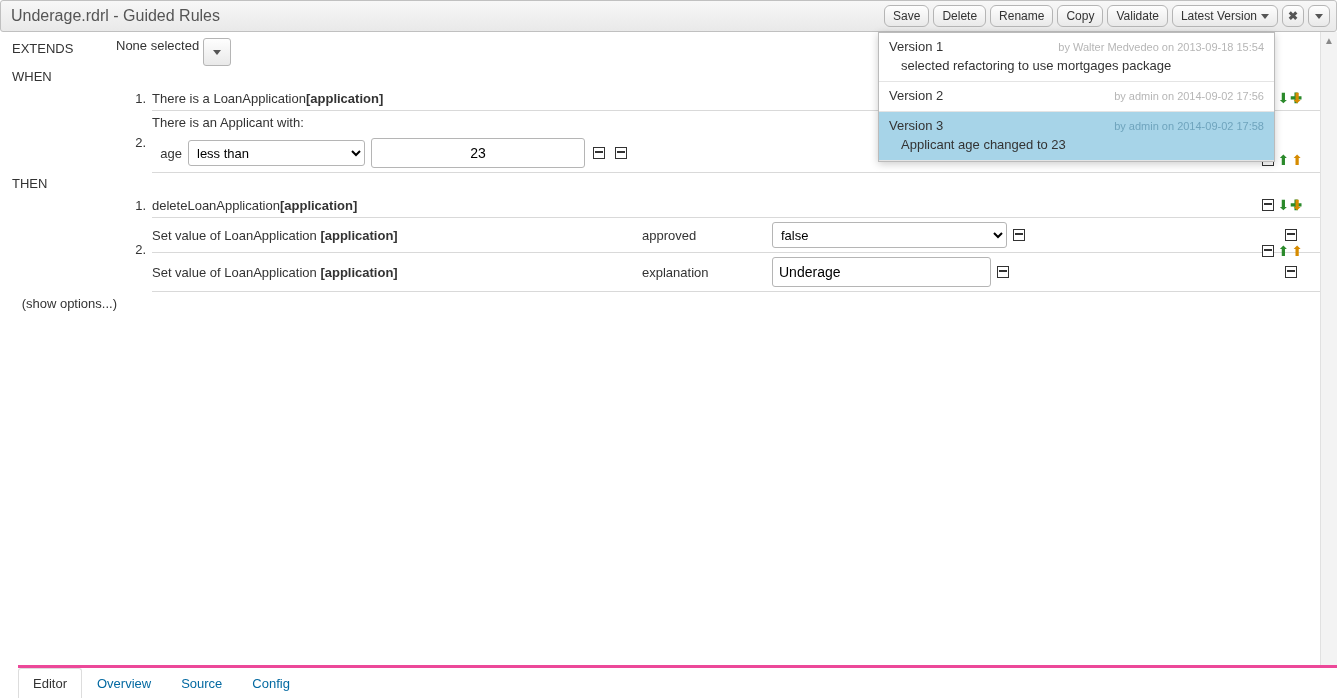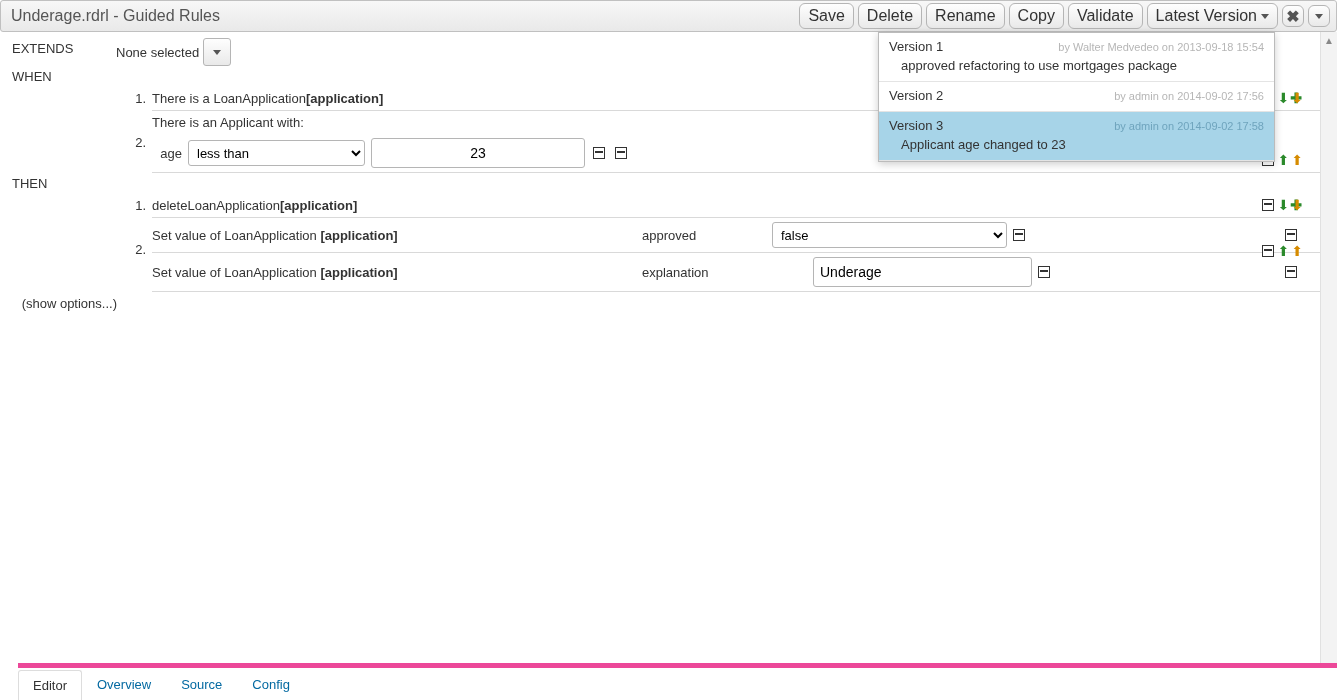--- a/index.html
+++ b/index.html
@@ -1,18 +1,18 @@
 <!DOCTYPE html>
 <html><head>
 <meta charset="utf-8">
 <style>
   html,body{margin:0;padding:0;font-family:Arial,Helvetica,sans-serif;font-size:13px;color:#333;background:#fff;width:1337px;height:700px;overflow:hidden}
   .toolbar{display:flex;align-items:center;height:30px;border:1px solid #c0c0c0;border-radius:3px;background:linear-gradient(#f7f7f7,#e9e9e9);padding:0 4px;position:relative}
   .title{flex:1;padding-left:6px;font-size:16px;color:#555}
-  .btn{background:linear-gradient(#fefefe,#e9e9e9);border:1px solid #b5b5b5;border-radius:6px;padding:3px 8px;margin:16px 2px;font-size:16px;color:#333;cursor:pointer;display:inline-flex;align-items:center}
+  .btn{background:linear-gradient(#fefefe,#e9e9e9);border:1px solid #b5b5b5;border-radius:6px;padding:3px 8px;margin:16px 2px;font-size:12px;color:#333;cursor:pointer;display:inline-flex;align-items:center}
   .icon-btn{width:22px;height:22px;padding:0;justify-content:center}
   .caret{display:inline-block;width:0;height:0;border-left:4px solid transparent;border-right:4px solid transparent;border-top:5px solid #555;margin-left:4px}
   .caret-only{margin:0}
   .body{display:flex;position:relative}
   .leftcol{width:12px}
   .content{flex:1;padding:6px 10px 0 0;min-width:0}
   .row{display:flex;align-items:flex-start}
   .label-col{width:100px;min-width:100px;padding:3px 4px 3px 0;font-size:13px;color:#333}
   .num-col{width:30px;min-width:30px;text-align:right;padding:4px 6px 0 0;font-size:13px;color:#333}
   .main-col{flex:1;min-width:0}
@@ -32,21 +32,21 @@
   .arrow{font-size:14px;line-height:14px;display:inline-block;cursor:pointer}
   .show-options{text-align:right;font-size:13px;color:#333;padding:4px 0;width:105px}
   .version-popup{position:absolute;top:32px;right:62px;width:395px;background:#fff;border:1px solid #bbb;box-shadow:0 2px 8px rgba(0,0,0,.2);z-index:100}
   .ver-item{padding:6px 10px 8px 10px;border-bottom:1px solid #e4e4e4}
   .ver-item.selected{background:#a7d4e8}
   .ver-head{display:flex;justify-content:space-between;align-items:baseline}
   .ver-title{font-weight:normal;font-size:13px;color:#333}
   .ver-meta{font-size:11px;color:#b6b6b6}
   .ver-item.selected .ver-meta{color:#6fa4bd}
   .ver-desc{padding:4px 0 0 12px;font-size:13px;color:#333}
-  .tabs{position:absolute;bottom:0;left:18px;right:0;height:32px;border-top:5px solid #ec4899;display:flex;align-items:center}
+  .tabs{position:absolute;bottom:0;left:18px;right:0;height:32px;border-top:3px solid #ec4899;display:flex;align-items:flex-start}
   .tab{padding:7px 14px;font-size:13px;color:#0369a1;cursor:pointer;border:1px solid transparent;border-bottom:none;border-radius:3px 3px 0 0}
   .tab.active{color:#333;border-color:#ddd;background:#fff;margin-bottom:-1px}
   .scrollbar-v{position:absolute;right:0;top:32px;bottom:32px;width:16px;background:#f3f3f3;border-left:1px solid #e1e1e1}
   .sb-btn{height:16px;display:flex;align-items:center;justify-content:center;color:#888;font-size:10px;cursor:pointer}
   .x-icon{font-weight:bold;color:#555}
   .field-label{display:inline-block;min-width:80px}
   .rule-text b{font-weight:bold}
   .inline-gap{display:inline-block;width:4px}
   .row-icons-anchor{position:relative;height:0}
 </style>
@@ -71,21 +71,21 @@
       <span class="caret caret-only"></span>
     </button>
 </div>
 
 <div class="version-popup">
   <div class="ver-item">
     <div class="ver-head">
       <span class="ver-title">Version 1</span>
       <span class="ver-meta">by Walter Medvedeo on 2013-09-18 15:54</span>
     </div>
-    <div class="ver-desc">approved refactoring to use mortgages package</div>
+    <div class="ver-desc">selected refactoring to use mortgages package</div>
   </div>
   <div class="ver-item">
     <div class="ver-head">
       <span class="ver-title">Version 2</span>
       <span class="ver-meta">by admin on 2014-09-02 17:56</span>
     </div>
   </div>
   <div class="ver-item selected">
     <div class="ver-head">
       <span class="ver-title">Version 3</span>
@@ -94,21 +94,21 @@
     <div class="ver-desc">Applicant age changed to 23</div>
   </div>
 </div>
 
 <div class="body">
   <div class="leftcol"></div>
   <div class="content">
 
     <div class="row">
       <div class="label-col">EXTENDS</div>
-      <div class="main-col" style="display:flex;align-items:center">
+      <div class="main-col" style="display:flex;align-items:flex-start">
         <span>None selected</span>
         <span class="inline-gap"></span>
         <span class="dropdown-btn">
             <span class="caret caret-only"></span>
           </span>
       </div>
     </div>
 
     <div class="row">
       <div class="label-col">WHEN</div>
@@ -212,21 +212,21 @@
           <div style="flex:1"></div>
           <span class="tiny-icon tiny-connect" style="margin-right:30px"></span>
         </div>
 
         <div class="line" style="display:flex;align-items:center">
           <div style="flex:0 0 490px" class="rule-text">
             <span>Set value of LoanApplication </span>
             <b>[application]</b>
           </div>
           <div style="flex:0 0 130px">explanation</div>
-          <input type="text" style="width: 205px; margin-left: 41px;" value="Underage">
+          <input type="text" style="width: 205px;" value="Underage">
           <span class="inline-gap"></span>
           <span class="tiny-icon tiny-connect"></span>
           <div style="flex:1"></div>
           <span class="tiny-icon tiny-connect" style="margin-right:30px"></span>
         </div>
         <div class="row-icons-anchor">
           <div class="right-icons" style="top:-48px">
             <span class="tiny-icon tiny-connect"></span>
             <span class="arrow arrow-green">⬆</span>
             <span class="arrow arrow-orange">⬆</span>

